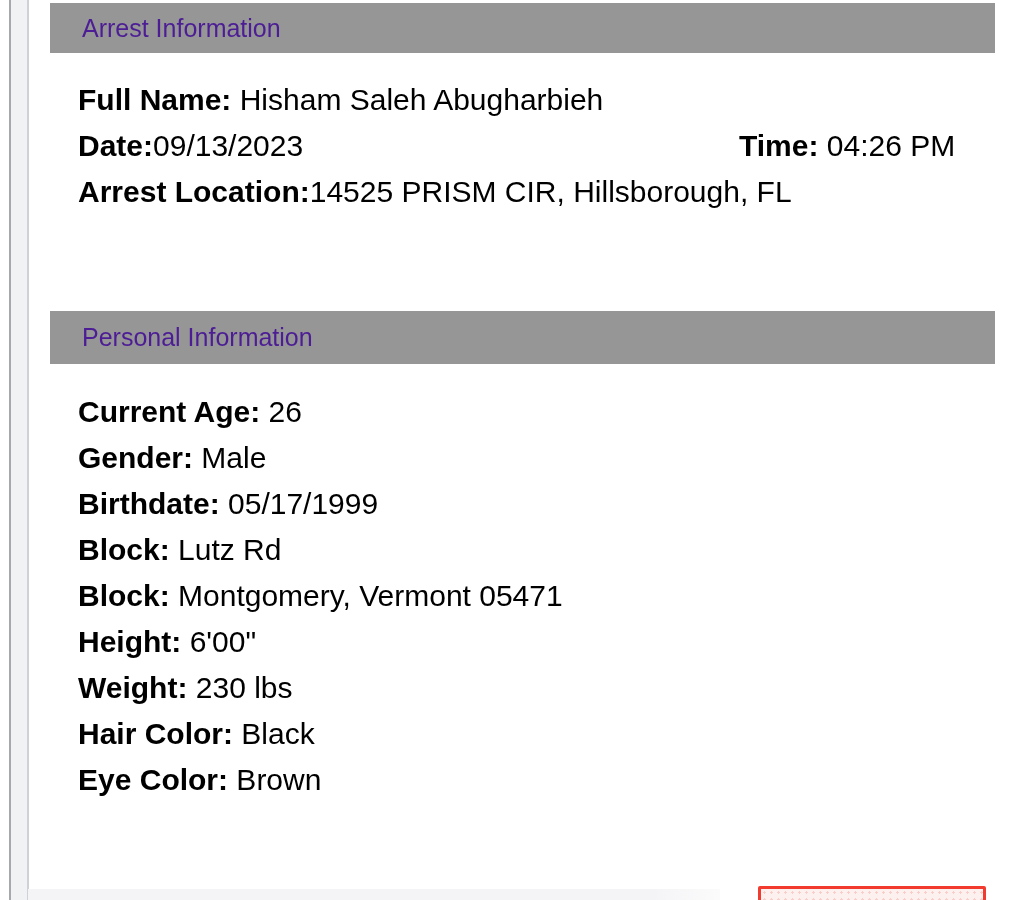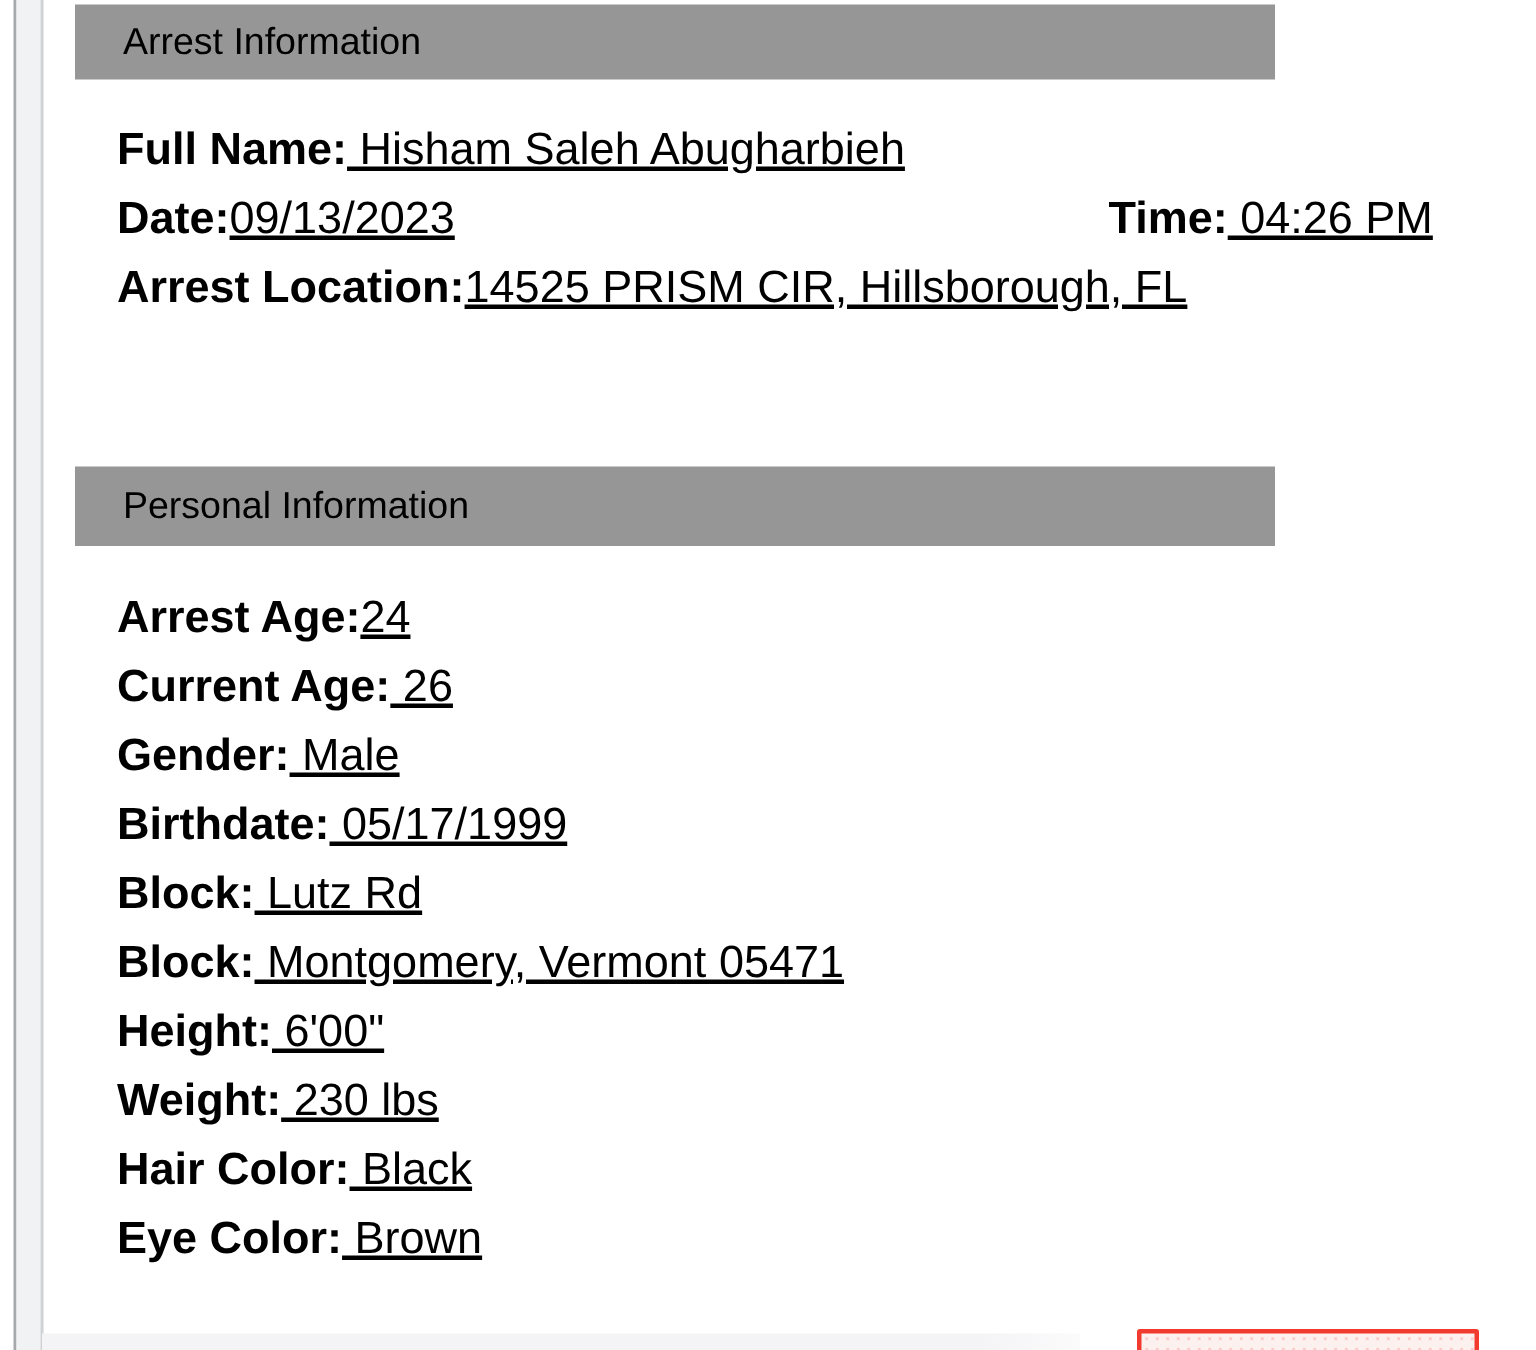--- a/index.html
+++ b/index.html
@@ -33,23 +33,23 @@
     position: absolute;
     left: 27px; top: 0;
     width: 2px; height: 900px;
     background: #cfd1d4;
   }
 
   
   .section-bar {
     position: absolute;
     left: 50px;
-    width: 800px;
+    width: 945px;
     background: #969696;
-    color: #000000;
+    color: #4c1d95;
     font-size: 25px;
     font-weight: 400;
     padding-left: 32px;
     box-sizing: border-box;
     white-space: nowrap;
     overflow: hidden;
   }
   .bar-arrest  { top: 3px;   height: 50px; line-height: 50px; }
   .bar-personal{ top: 311px; height: 53px; line-height: 53px; }
 
@@ -61,21 +61,21 @@
     font-size: 30px;
     line-height: 46px;
   }
   .rows-arrest   { top: 77px;  }
   .rows-personal { top: 389px; }
   .row {
     position: relative;
     white-space: nowrap;
   }
   .lbl { font-weight: 700; margin-top: 31px; }
-  .val { font-weight: 400; text-decoration: underline; }
+  .val { font-weight: 400; }
 
   
   .time-group {
     position: absolute;
     left: 661px;
     top: 0;
     white-space: nowrap;
   }
 
   
@@ -120,23 +120,20 @@
   </div>
   <div class="row">
     <span class="lbl">Arrest Location:</span><span class="val">14525 PRISM CIR, Hillsborough, FL</span>
   </div>
 </div>
 
 <div class="section-bar bar-personal">Personal Information</div>
 
 <div class="rows rows-personal">
   <div class="row">
-    <span class="lbl">Arrest Age:</span><span class="val">24</span>
-  </div>
-  <div class="row">
     <span class="lbl">Current Age:</span><span class="val"> 26</span>
   </div>
   <div class="row">
     <span class="lbl">Gender:</span><span class="val"> Male</span>
   </div>
   <div class="row">
     <span class="lbl">Birthdate:</span><span class="val"> 05/17/1999</span>
   </div>
   <div class="row">
     <span class="lbl">Block:</span><span class="val"> Lutz Rd</span>

